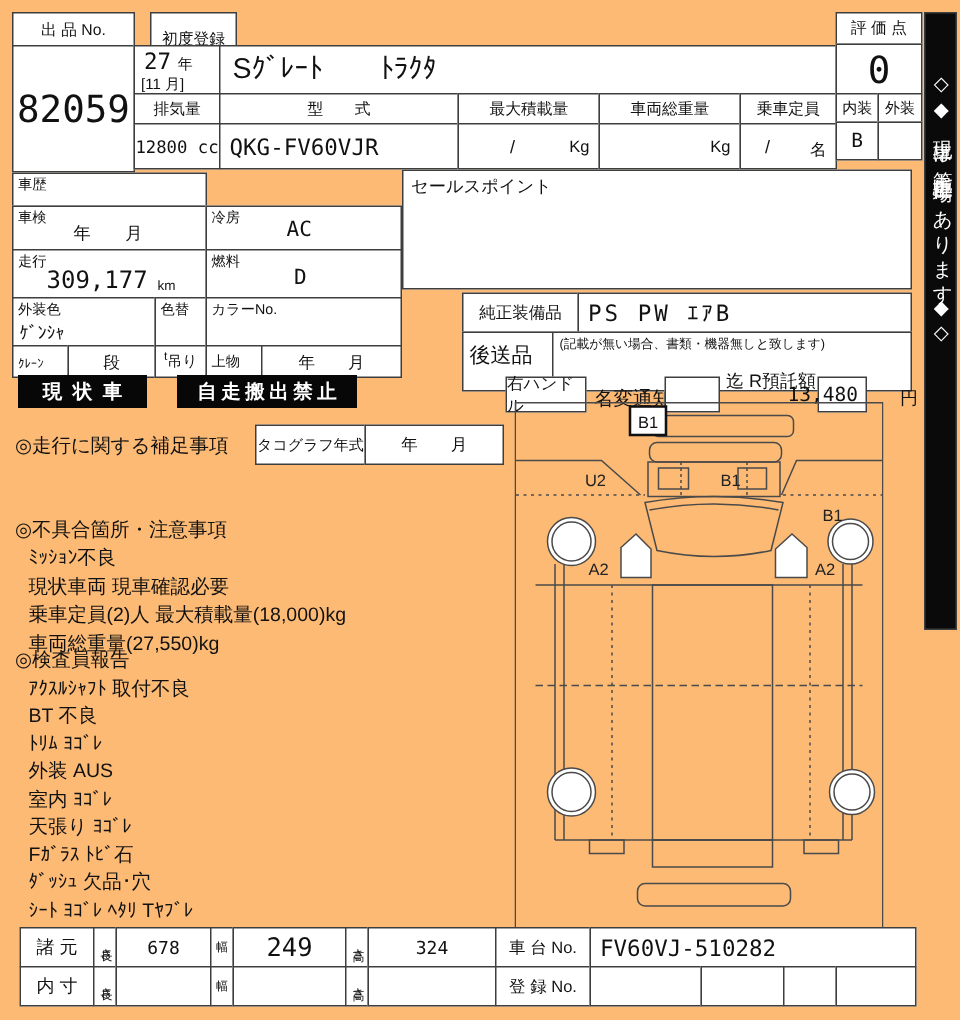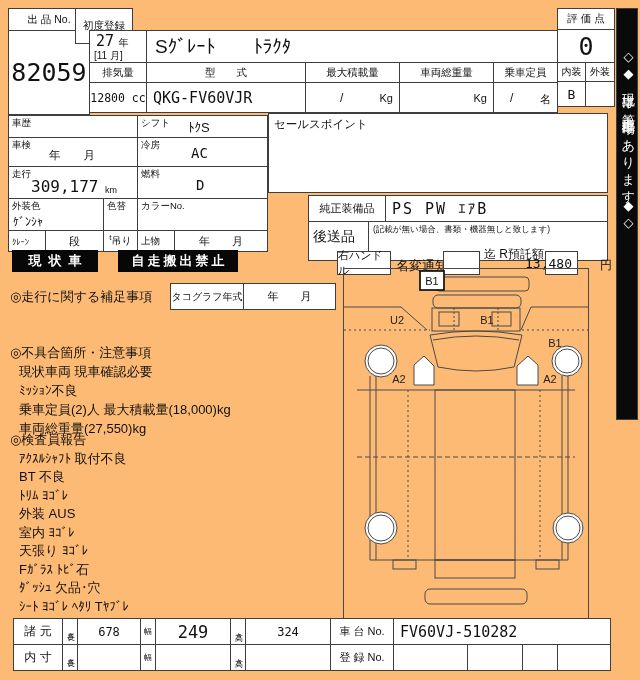--- a/index.html
+++ b/index.html
@@ -19,21 +19,21 @@
   svg text{font-family:"Liberation Sans","DejaVu Sans",sans-serif;}
 </style>
 </head>
 <body>
 
 <div class="sheet">
 
   <div class="c fc hd" style="left:8px;top:8px;width:82px;height:23px">出 品 No.</div>
   <div class="c fc mono" style="left:8px;top:30px;width:82px;height:85px;font-size:25px">82059</div>
 
-  <div class="c fc hd" style="left:75px;top:8px;width:58px;height:36px">初度登録</div>
+  <div class="c fc hd" style="left:100px;top:8px;width:58px;height:36px">初度登録</div>
   <div class="c" style="left:89px;top:30px;width:58px;height:33px">
     <div class="t" style="left:6px;top:1px"><span class="mono" style="font-size:15px">27</span> <span style="font-size:10px">年</span></div>
     <div class="t" style="left:4px;top:18px;font-size:10px">[11 月]</div>
   </div>
 
   <div class="c" style="left:146px;top:30px;width:412px;height:33px;display:flex;align-items:center;padding-left:8px;font-size:19px">Sｸﾞﾚｰﾄ　　ﾄﾗｸﾀ</div>
 
   <div class="c fc hd" style="left:89px;top:62px;width:58px;height:21px">排気量</div>
   <div class="c fc mono" style="left:89px;top:82px;width:58px;height:31px;font-size:11.5px">12800 cc</div>
 
@@ -62,24 +62,20 @@
   <div class="c fc" style="left:557px;top:62px;width:29px;height:20px;font-size:10px">内装</div>
   <div class="c fc" style="left:585px;top:62px;width:30px;height:20px;font-size:10px">外装</div>
   <div class="c fc mono" style="left:557px;top:81px;width:29px;height:26px;font-size:13px">B</div>
   <div class="c fc mono" style="left:585px;top:81px;width:30px;height:26px;font-size:13px"></div>
 
   <div class="c banner" style="left:616px;top:8px;width:22px;height:412px">◇◆現車は第七駐車場にあります◆◇</div>
 
   <div class="c" style="left:8px;top:115px;width:130px;height:23px">
     <span class="lb">車歴</span>
   </div>
-  <div class="c" style="left:137px;top:115px;width:131px;height:23px">
-    <span class="lb">シフト</span>
-    <span class="t" style="left:50px;top:4px;font-size:13px">ﾄｸS</span>
-  </div>
 
   <div class="c" style="left:8px;top:137px;width:130px;height:30px">
     <span class="lb">車検</span>
     <span class="t" style="left:40px;top:10px;font-size:11.5px">年　　月</span>
   </div>
   <div class="c" style="left:137px;top:137px;width:131px;height:30px">
     <span class="lb">冷房</span>
     <span class="t mono" style="left:53px;top:7px;font-size:14px">AC</span>
   </div>
 
@@ -140,22 +136,22 @@
   <span class="t" style="left:484px;top:246px;font-size:12px">迄  R預託額</span>
   <div class="c mono" style="left:545px;top:251px;width:33px;height:24px;display:flex;align-items:center;justify-content:flex-end;padding-right:5px;font-size:13px">13,480</div>
   <span class="t" style="left:600px;top:257px;font-size:12px">円</span>
 
   <span class="t" style="left:10px;top:288px;font-size:13px">◎走行に関する補足事項</span>
   <div class="c fc" style="left:170px;top:283px;width:74px;height:27px;font-size:10px">タコグラフ年式</div>
   <div class="c fc" style="left:243px;top:283px;width:93px;height:27px;font-size:11px">年　　月</div>
 
   <div class="t" style="left:10px;top:343px;width:328px;font-size:13px;line-height:19px">
     <div>◎不具合箇所・注意事項</div>
+    <div class="rl">ﾐｯｼｮﾝ不良</div>
     <div class="rl">現状車両 現車確認必要</div>
-    <div class="rl">ﾐｯｼｮﾝ不良</div>
     <div class="rl">乗車定員(2)人 最大積載量(18,000)kg</div>
     <div class="rl">車両総重量(27,550)kg</div>
   </div>
 
   <div class="t" style="left:10px;top:431px;width:328px;font-size:13px;line-height:18.5px">
     <div>◎検査員報告</div>
     <div class="rl">ｱｸｽﾙｼｬﾌﾄ 取付不良</div>
     <div class="rl">BT 不良</div>
     <div class="rl">ﾄﾘﾑ ﾖｺﾞﾚ</div>
     <div class="rl">外装 AUS</div>

